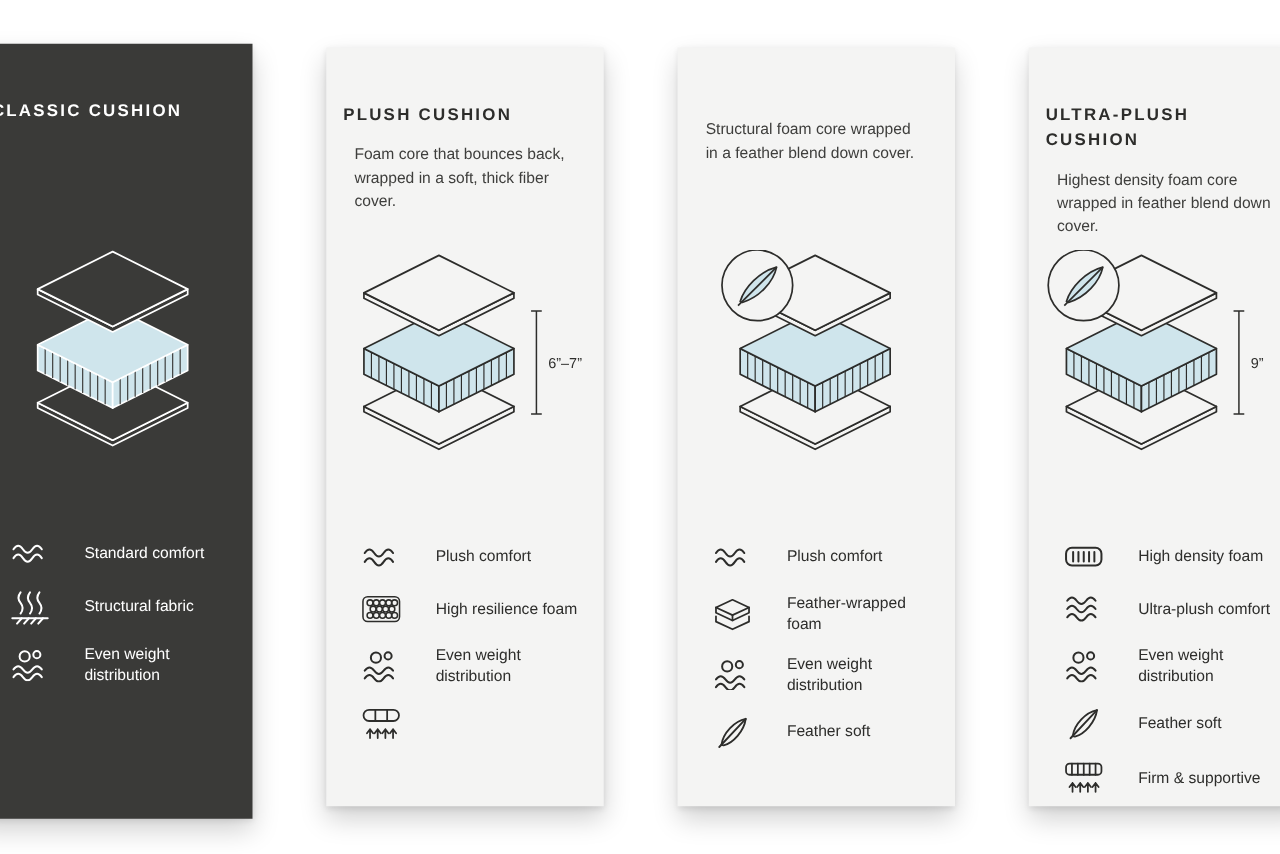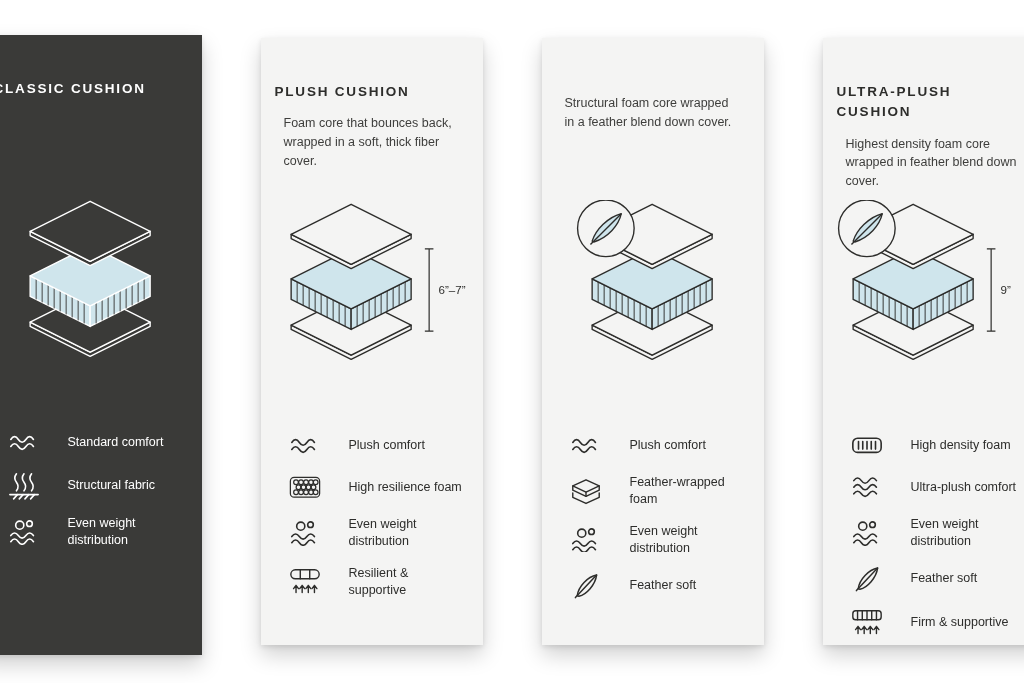--- a/index.html
+++ b/index.html
@@ -163,21 +163,20 @@
           <span class="ficon">
             <svg class="fi" viewBox="0 0 36 30" style="stroke-width:1.5">
               <rect x="3" y="3" width="30" height="9.5" rx="4.7"></rect>
               <path d="M13 3 v9.5 M23 3 v9.5"></path>
               <path d="M8.5 27 v-7.5 M8.5 19.5 l-2.6 3.4 M8.5 19.5 l2.6 3.4"></path>
               <path d="M15 27 v-7.5 M15 19.5 l-2.6 3.4 M15 19.5 l2.6 3.4"></path>
               <path d="M21.5 27 v-7.5 M21.5 19.5 l-2.6 3.4 M21.5 19.5 l2.6 3.4"></path>
               <path d="M28 27 v-7.5 M28 19.5 l-2.6 3.4 M28 19.5 l2.6 3.4"></path>
             </svg>
           </span>
-          <span class="flabel">Resilient &amp; supportive</span>
         </div>
       </div>
   </section>
 
   <section class="card light">
     <header class="card-header">
       <p class="desc">Structural foam core wrapped in a feather blend down cover.</p>
     </header>
     <div class="illo">
         <svg viewBox="0 0 180 196" style="height:168px">

